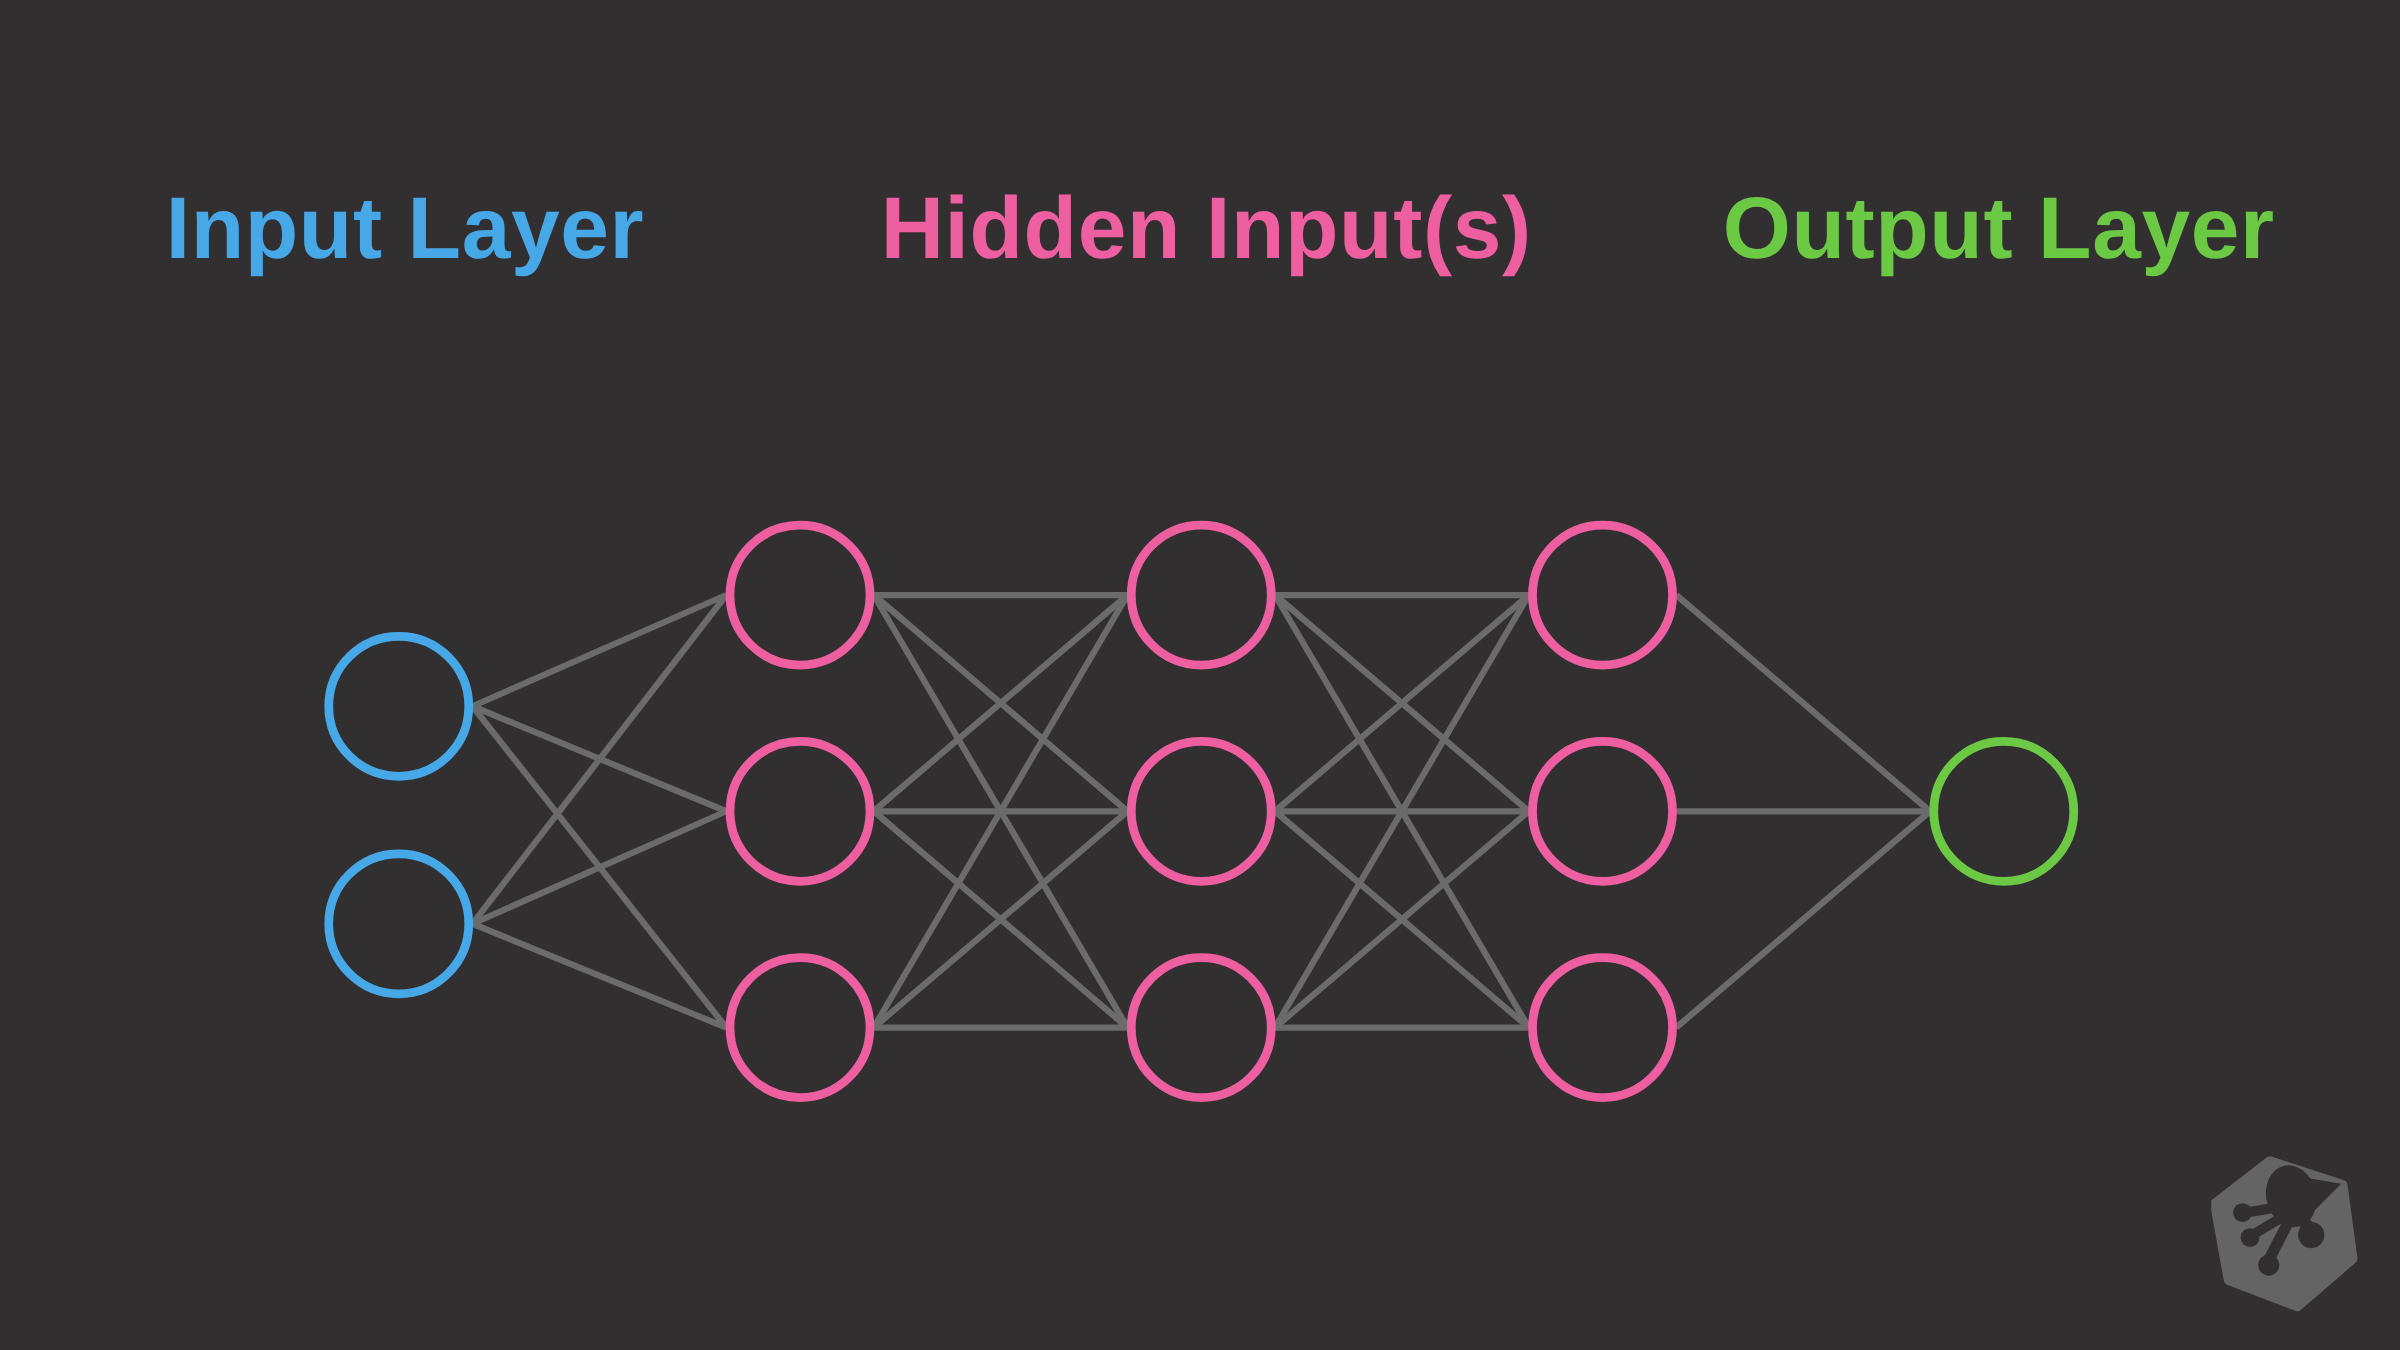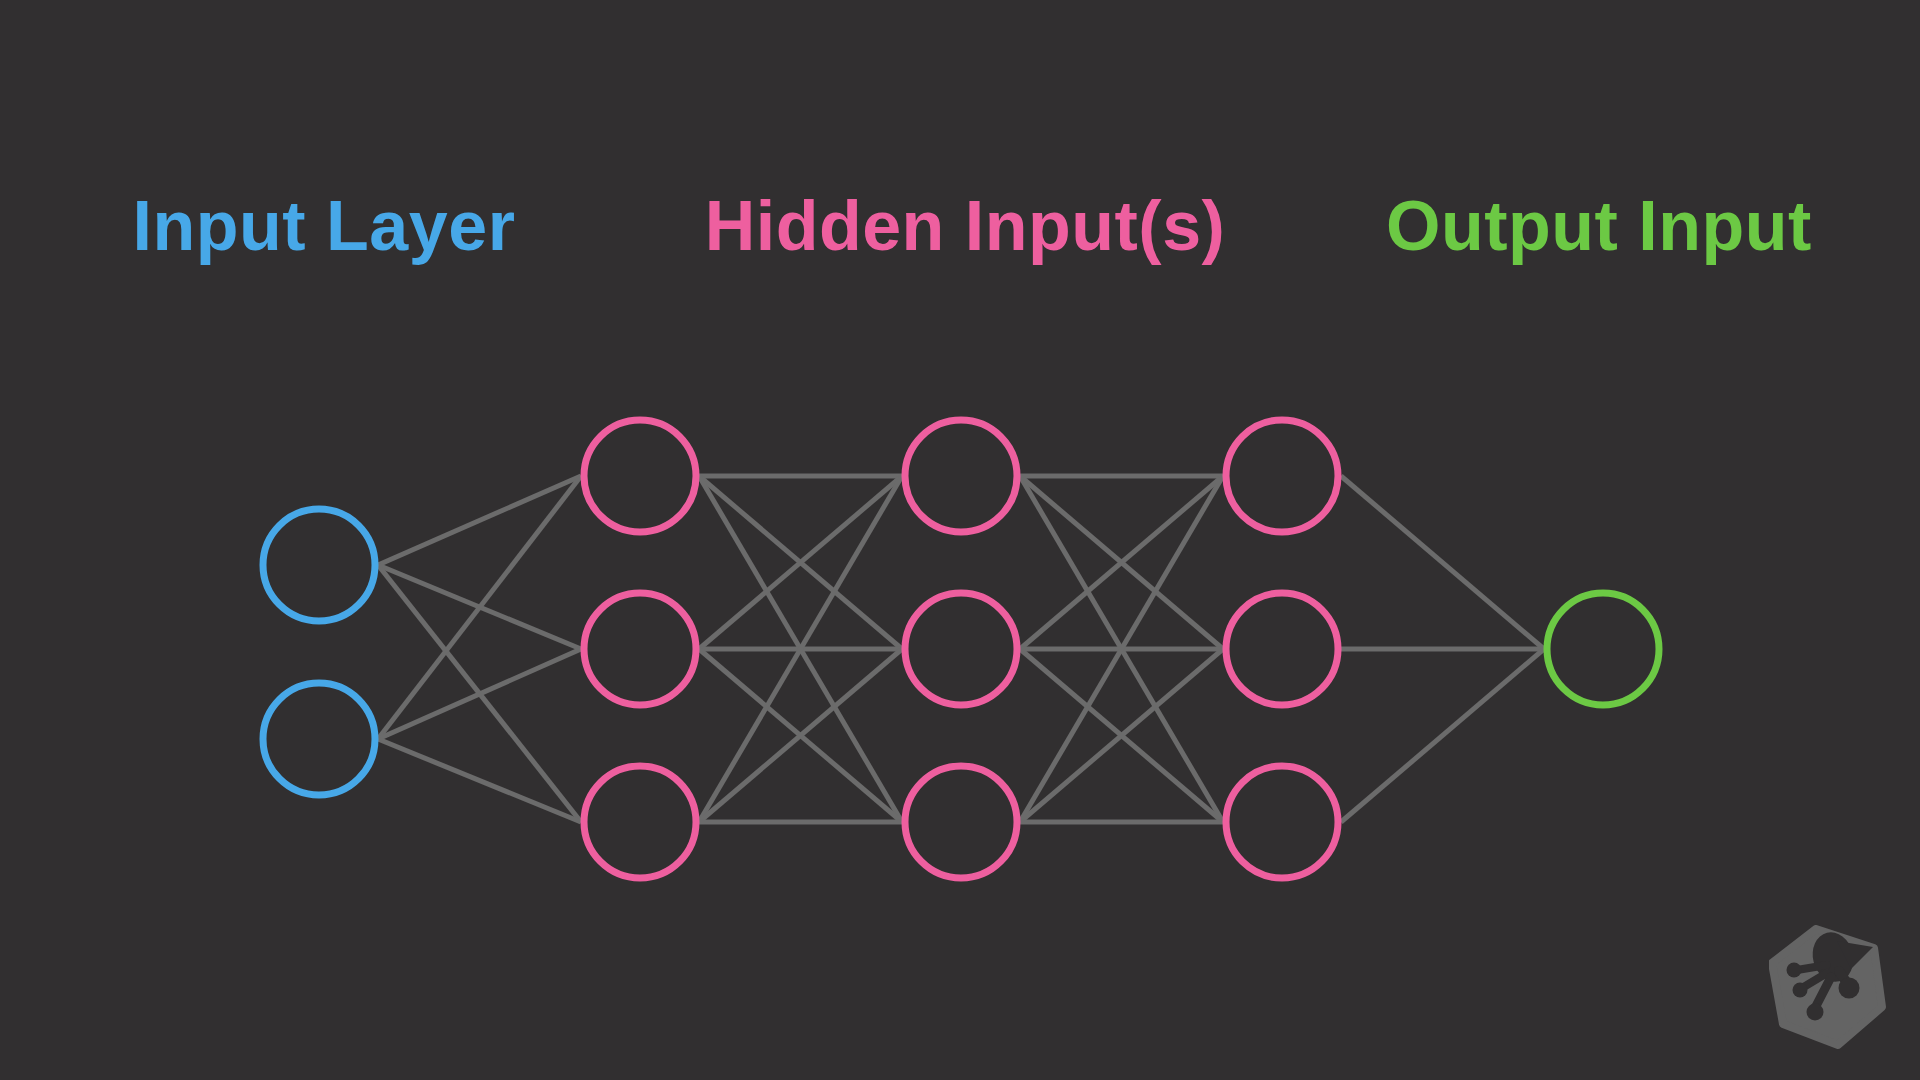--- a/index.html
+++ b/index.html
@@ -16,21 +16,20 @@
   .layer-label{
     position:absolute;
     top:147px;
     height:70px;
     line-height:70px;
     font-size:70px;
     font-weight:bold;
     white-space:nowrap;
     transform:translateX(-50%);
     letter-spacing:0.5px;
-    margin-top:44px;
   }
   .network-svg{
     position:absolute;
     left:0;top:0;
     width:1920px;height:1080px;
   }
   .logo{
     position:absolute;
     left:1769px;
     top:925px;
@@ -80,21 +79,21 @@
       <circle cx="961" cy="649" r="56" fill="none" stroke="#ee5f9f" stroke-width="7"></circle>
       <circle cx="961" cy="822" r="56" fill="none" stroke="#ee5f9f" stroke-width="7"></circle>
       <circle cx="1282" cy="476" r="56" fill="none" stroke="#ee5f9f" stroke-width="7"></circle>
       <circle cx="1282" cy="649" r="56" fill="none" stroke="#ee5f9f" stroke-width="7"></circle>
       <circle cx="1282" cy="822" r="56" fill="none" stroke="#ee5f9f" stroke-width="7"></circle>
       <circle cx="1603" cy="649" r="56" fill="none" stroke="#6cc944" stroke-width="7"></circle>
     </svg>
 
   <div class="layer-label" style="color: rgb(71, 168, 232); left: 324px;">Input Layer</div>
   <div class="layer-label" style="color: rgb(238, 95, 159); left: 965px;">Hidden Input(s)</div>
-  <div class="layer-label" style="color: rgb(108, 201, 68); left: 1599px;">Output Input</div>
+  <div class="layer-label" style="color: rgb(108, 201, 68); left: 1599px;">Output Layer</div>
 
   <svg class="logo" viewBox="0 0 124 126">
     <g>
       <path class="logo-hex" d="M47,4 L105,23 L113,82 L69,120 L14,99 L3,38 Z" stroke-width="8" stroke-linejoin="round" fill="#646464" stroke="#646464"></path>
       <g class="logo-cut">
         <ellipse cx="64" cy="32" rx="20" ry="25" transform="rotate(-14 64 32)" fill="#312f30"></ellipse>
         <path d="M68,16 L104,22 L82,44 Z" fill="#312f30"></path>
         <line x1="58" y1="40" x2="28" y2="45" stroke-width="8" stroke-linecap="round" stroke="#312f30"></line>
         <circle cx="25" cy="45" r="7.5" fill="#312f30"></circle>
         <line x1="58" y1="48" x2="33" y2="63" stroke-width="8" stroke-linecap="round" stroke="#312f30"></line>

